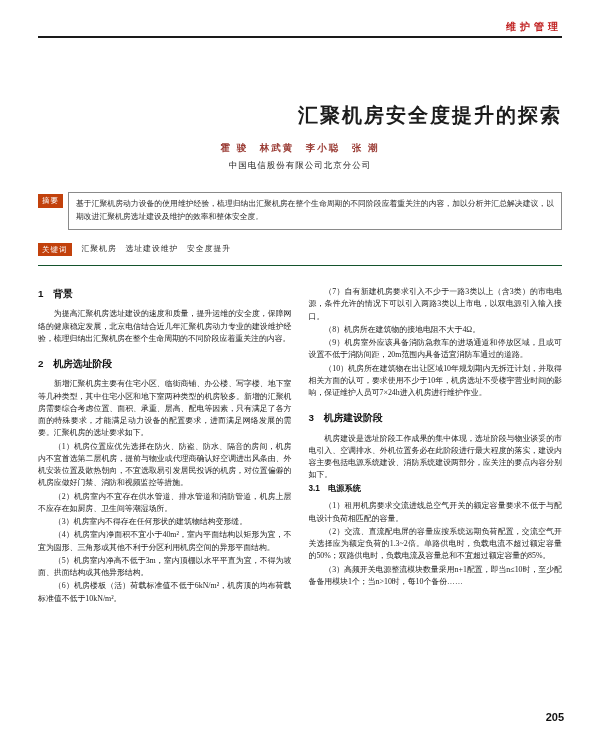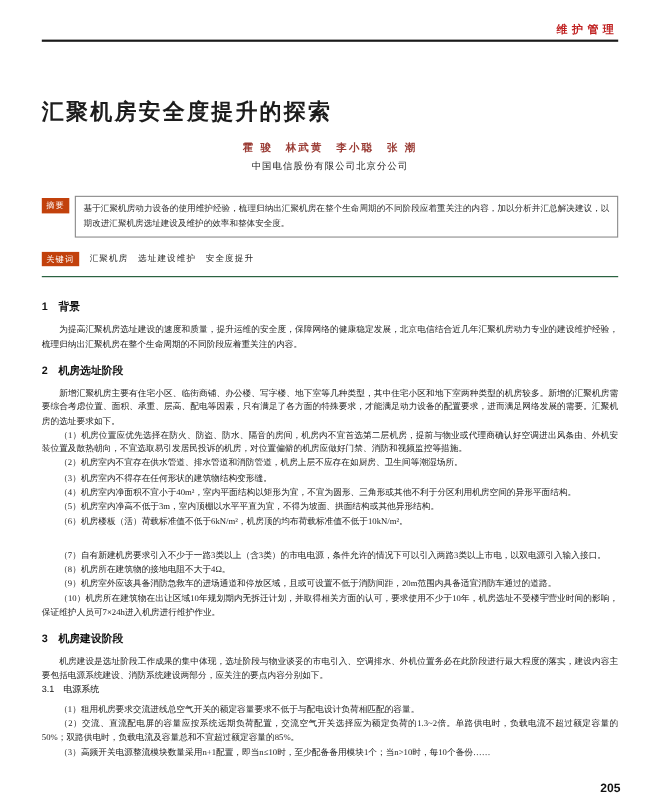--- a/index.html
+++ b/index.html
@@ -14,21 +14,21 @@
   .page{padding:20px 38px 0;box-sizing:border-box;height:100%;}
   .header-row{
     display:flex;justify-content:flex-end;align-items:flex-end;
     border-bottom:2px solid #1a1a1a;padding-bottom:2px;
   }
   .category{
     color:#c02020;font-size:10px;font-weight:bold;letter-spacing:4px;
     font-family:"Liberation Sans",sans-serif;
   }
   .title{
-    margin:50px 0 0;text-align:left;font-size:20px;font-weight:bold;
+    margin:64px 0 0;text-align:right;font-size:20px;font-weight:bold;
     letter-spacing:2px;font-family:"Liberation Sans",sans-serif;
   }
   .authors{
     margin-top:13px;text-align:center;font-size:9.5px;font-weight:bold;
     color:#9a3b34;letter-spacing:2px;font-family:"Liberation Sans",sans-serif;
   }
   .affiliation{margin-top:5px;text-align:center;font-size:8.5px;color:#222;letter-spacing:1px;}
   .meta{margin-top:20px;}
   .abstract-row{display:flex;align-items:flex-start;}
   .tag{
@@ -38,30 +38,30 @@
   }
   .abstract-box{
     flex:1;border:1px solid #8a8a8a;padding:5px 7px;
     font-size:7.8px;line-height:1.65;text-align:justify;color:#2a2a2a;
   }
   .keywords-row{
     display:flex;align-items:center;margin-top:11px;padding-bottom:9px;
     border-bottom:1px solid #14532d;
   }
   .keywords-text{font-size:7.8px;margin-left:5px;letter-spacing:1px;color:#2a2a2a;}
-  .columns{display:flex;gap:17px;margin-top:20px;flex-direction:column;}
+  .columns{display:flex;gap:17px;margin-top:20px;}
   .col{flex:1;min-width:0;font-size:7.9px;line-height:1.55;text-align:justify;color:#222;}
   .col p{margin:0 0 1px;text-indent:2em;}
   .sec-h{
     font-size:9.8px;font-weight:bold;margin:11px 0 7px;color:#111;
     font-family:"Liberation Sans",sans-serif;
   }
   .sec-h.first{margin-top:0;}
   .sub-h{
-    font-size:8.2px;font-weight:normal;margin:0 0 5px;color:#111;
+    font-size:8.2px;font-weight:bold;margin:0 0 5px;color:#111;
     font-family:"Liberation Sans",sans-serif;
   }
   .page-number{
     position:absolute;right:36px;bottom:14px;font-size:11px;font-weight:bold;
     font-family:"Liberation Sans",sans-serif;color:#111;
   }
 </style>
 </head>
 <body>
 

